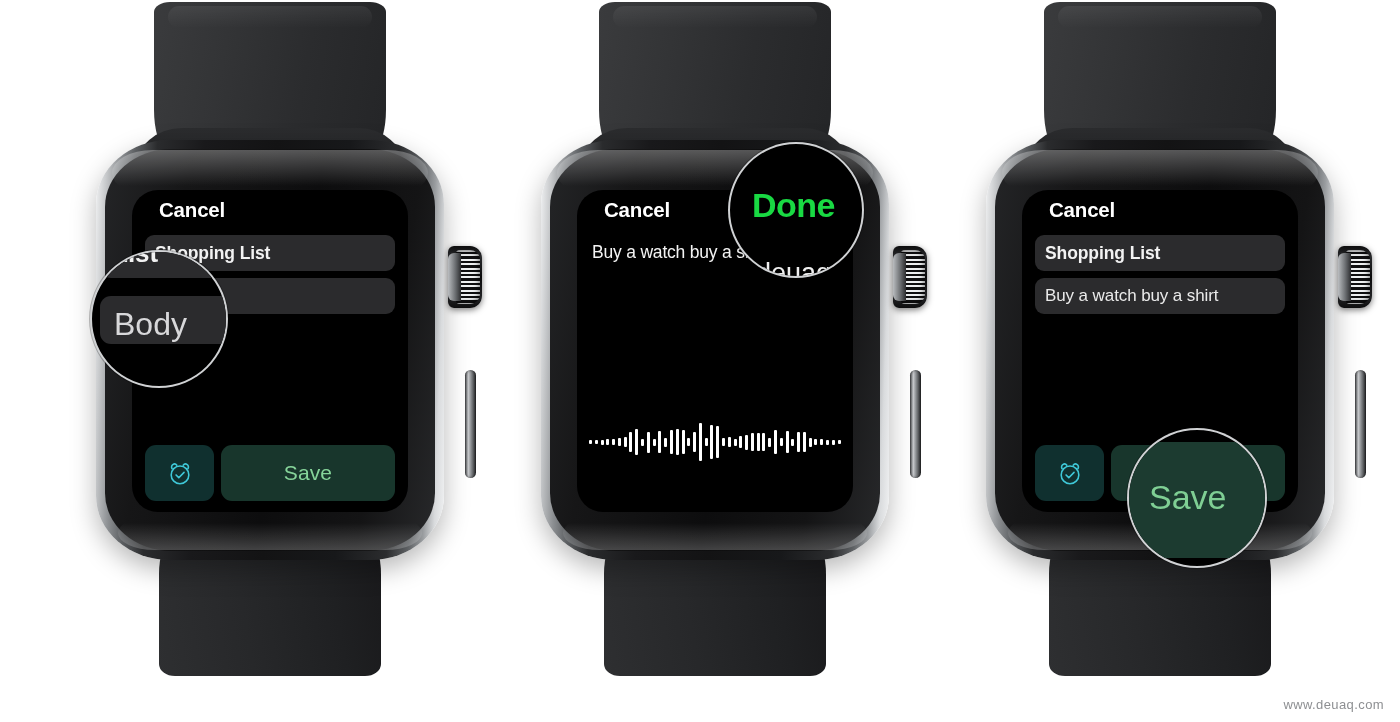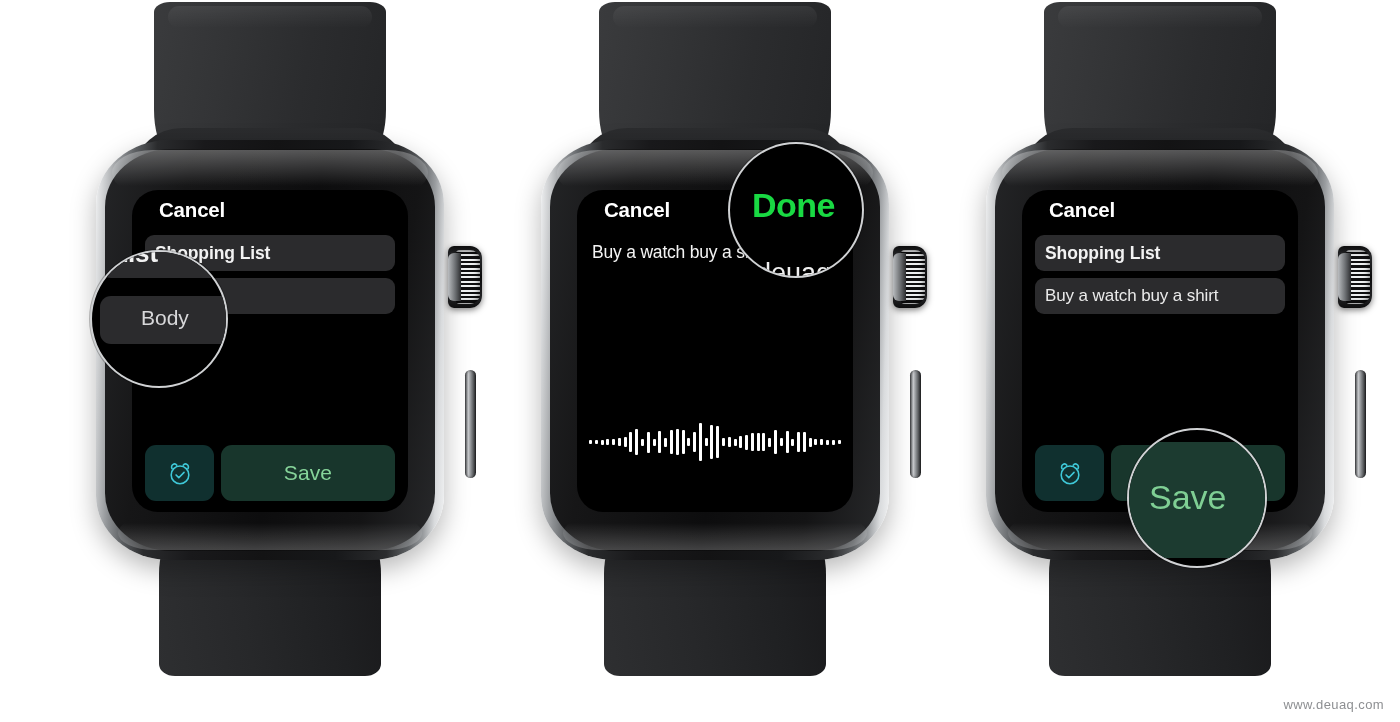--- a/index.html
+++ b/index.html
@@ -173,22 +173,22 @@
   }
   .loupe1 .chip2{
     position:absolute; left:8px; top:-22px; width:200px; height:48px;
     background:#2b2b2d; border-radius:11px;
   }
   .loupe1 .t-shop{
     position:absolute; left:20px; top:-14px; font-size:26px; font-weight:700;
     color:#f2f2f2; white-space:nowrap;
   }
   .loupe1 .t-body{
-    position:absolute; left:22px; top:54px; font-size:21px; font-weight:400;
-    color:#d8d8da; white-space:nowrap;margin-left:27px;
+    position:absolute; left:22px; top:54px; font-size:32px; font-weight:400;
+    color:#d8d8da; white-space:nowrap;
   }
 
   
   .loupe2{ left:728px; top:142px; width:136px; height:136px; }
   .loupe2 .t-done{
     position:absolute; left:22px; top:42px; font-size:34px; font-weight:700;
     color:#19d943; white-space:nowrap; letter-spacing:-.5px;
   }
   .loupe2 .t-shirt{
     position:absolute; left:26px; top:114px; font-size:27px; font-weight:400;

